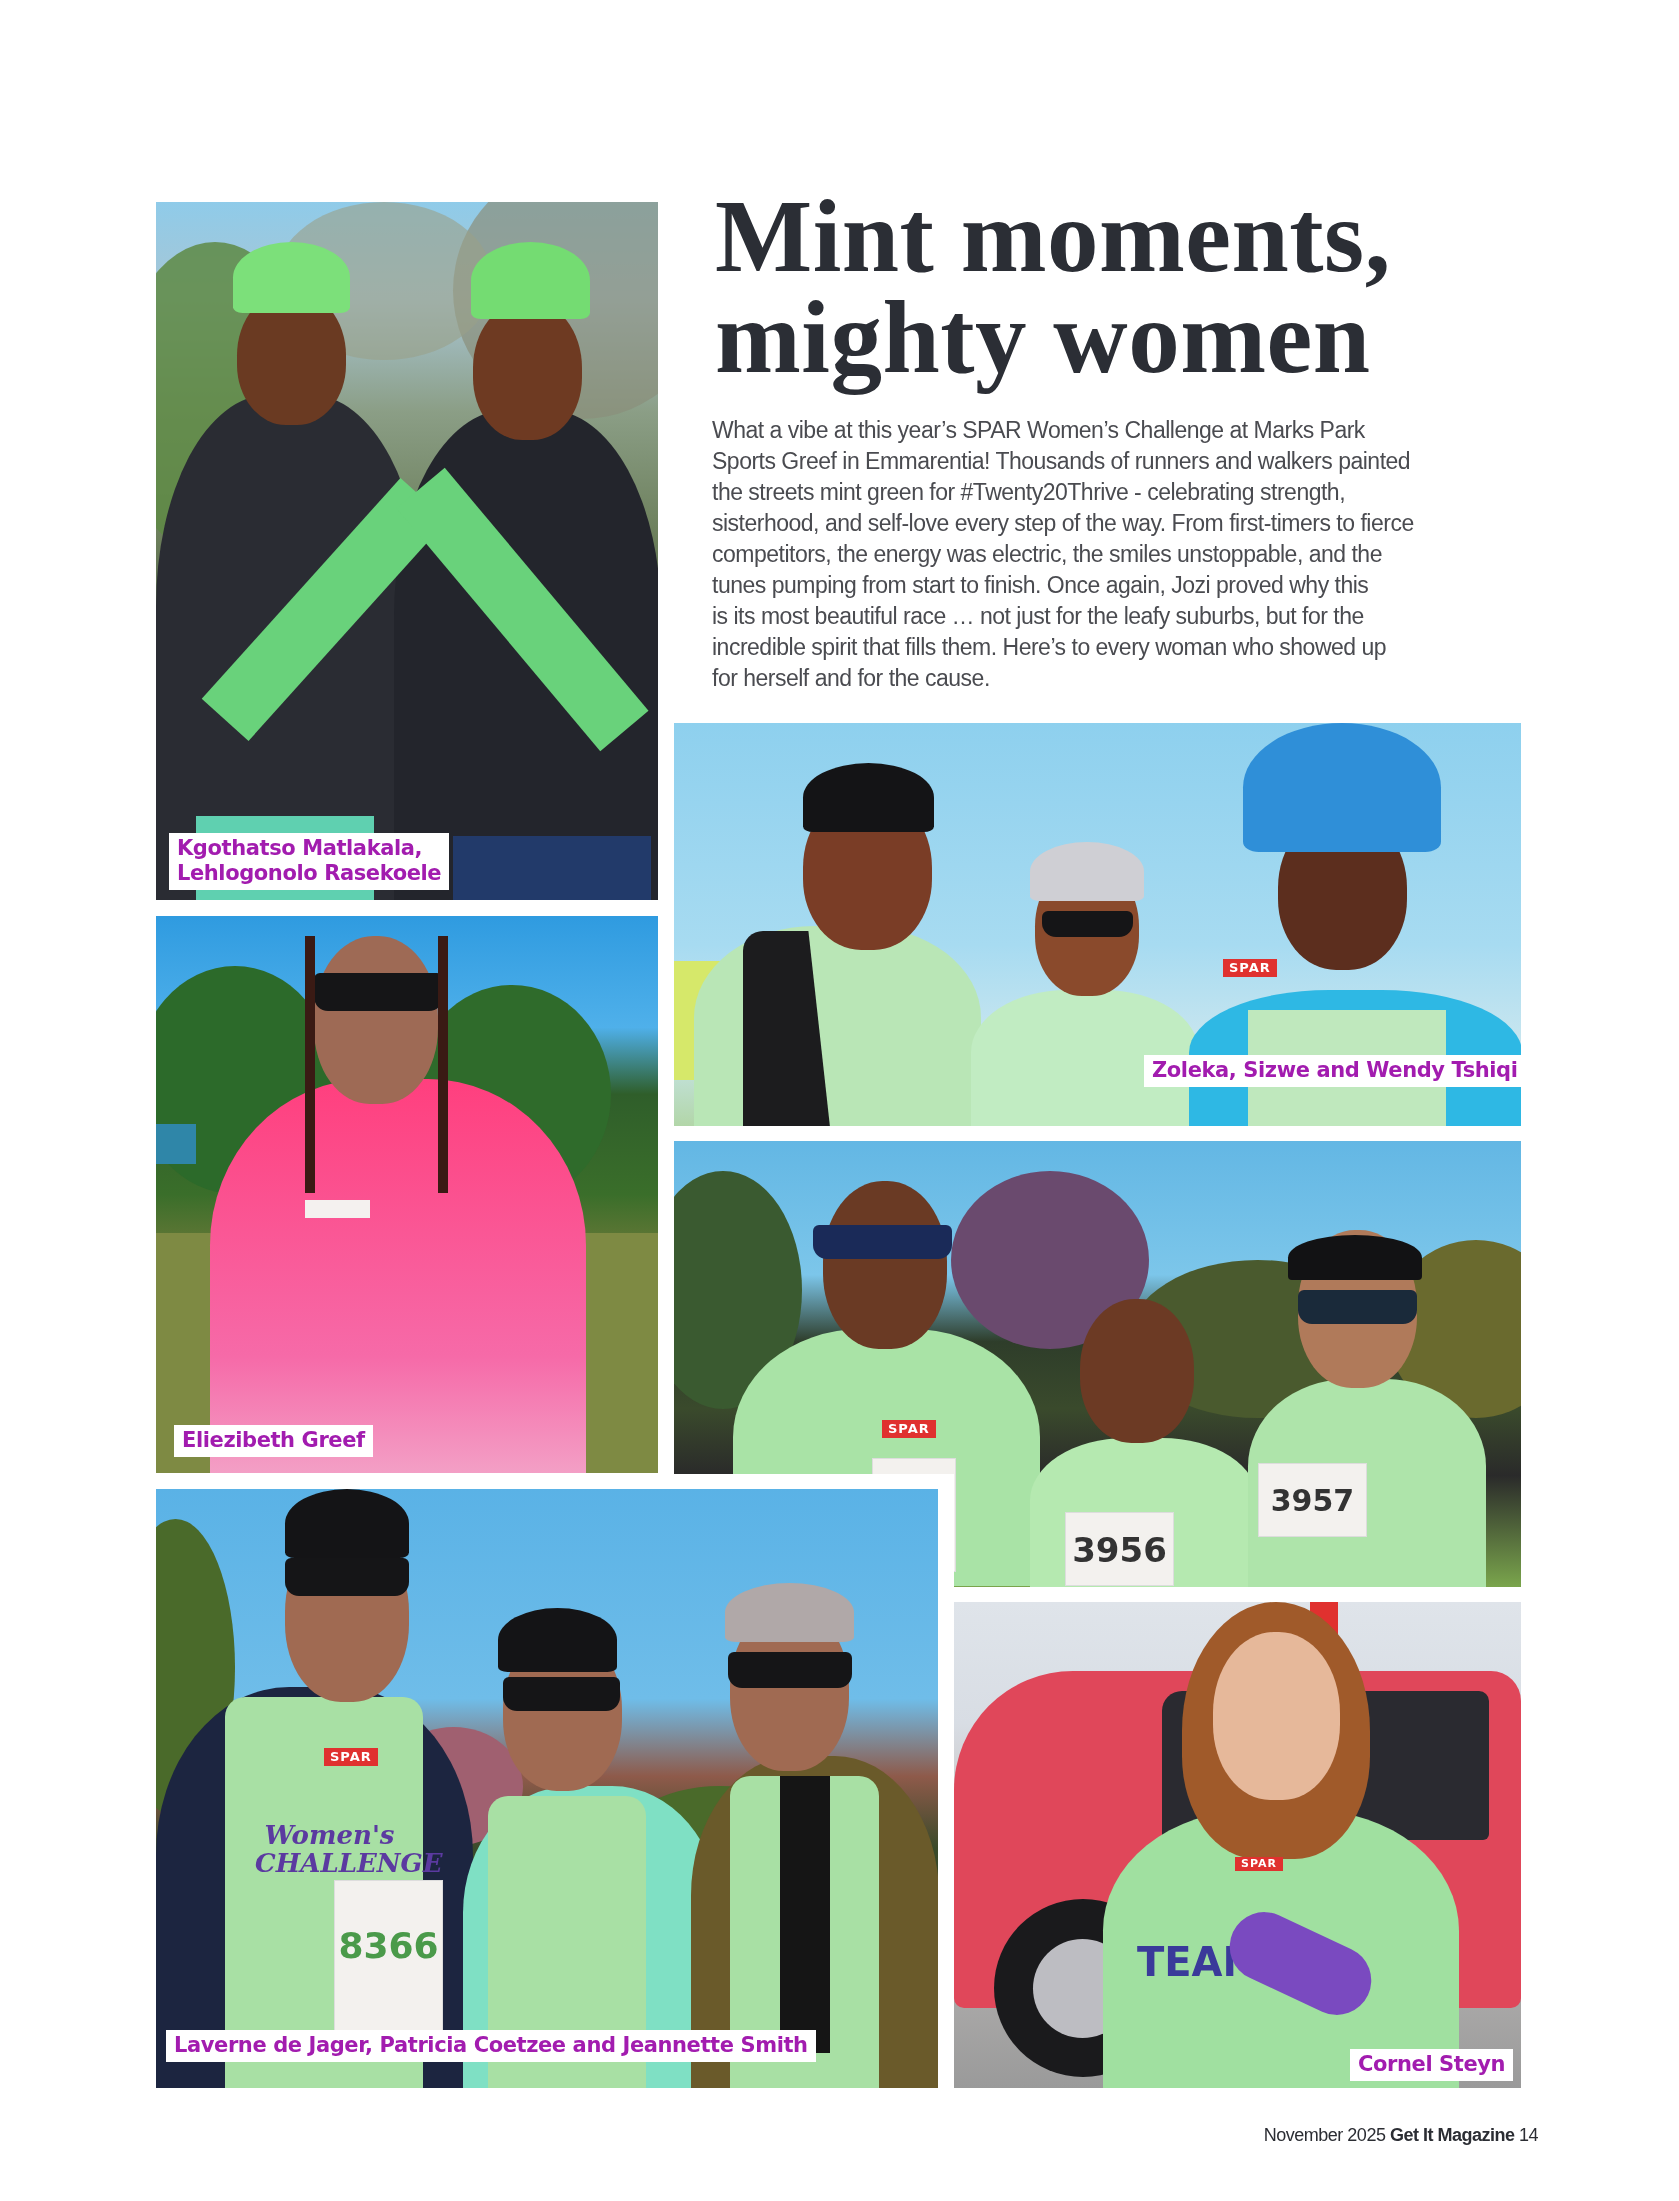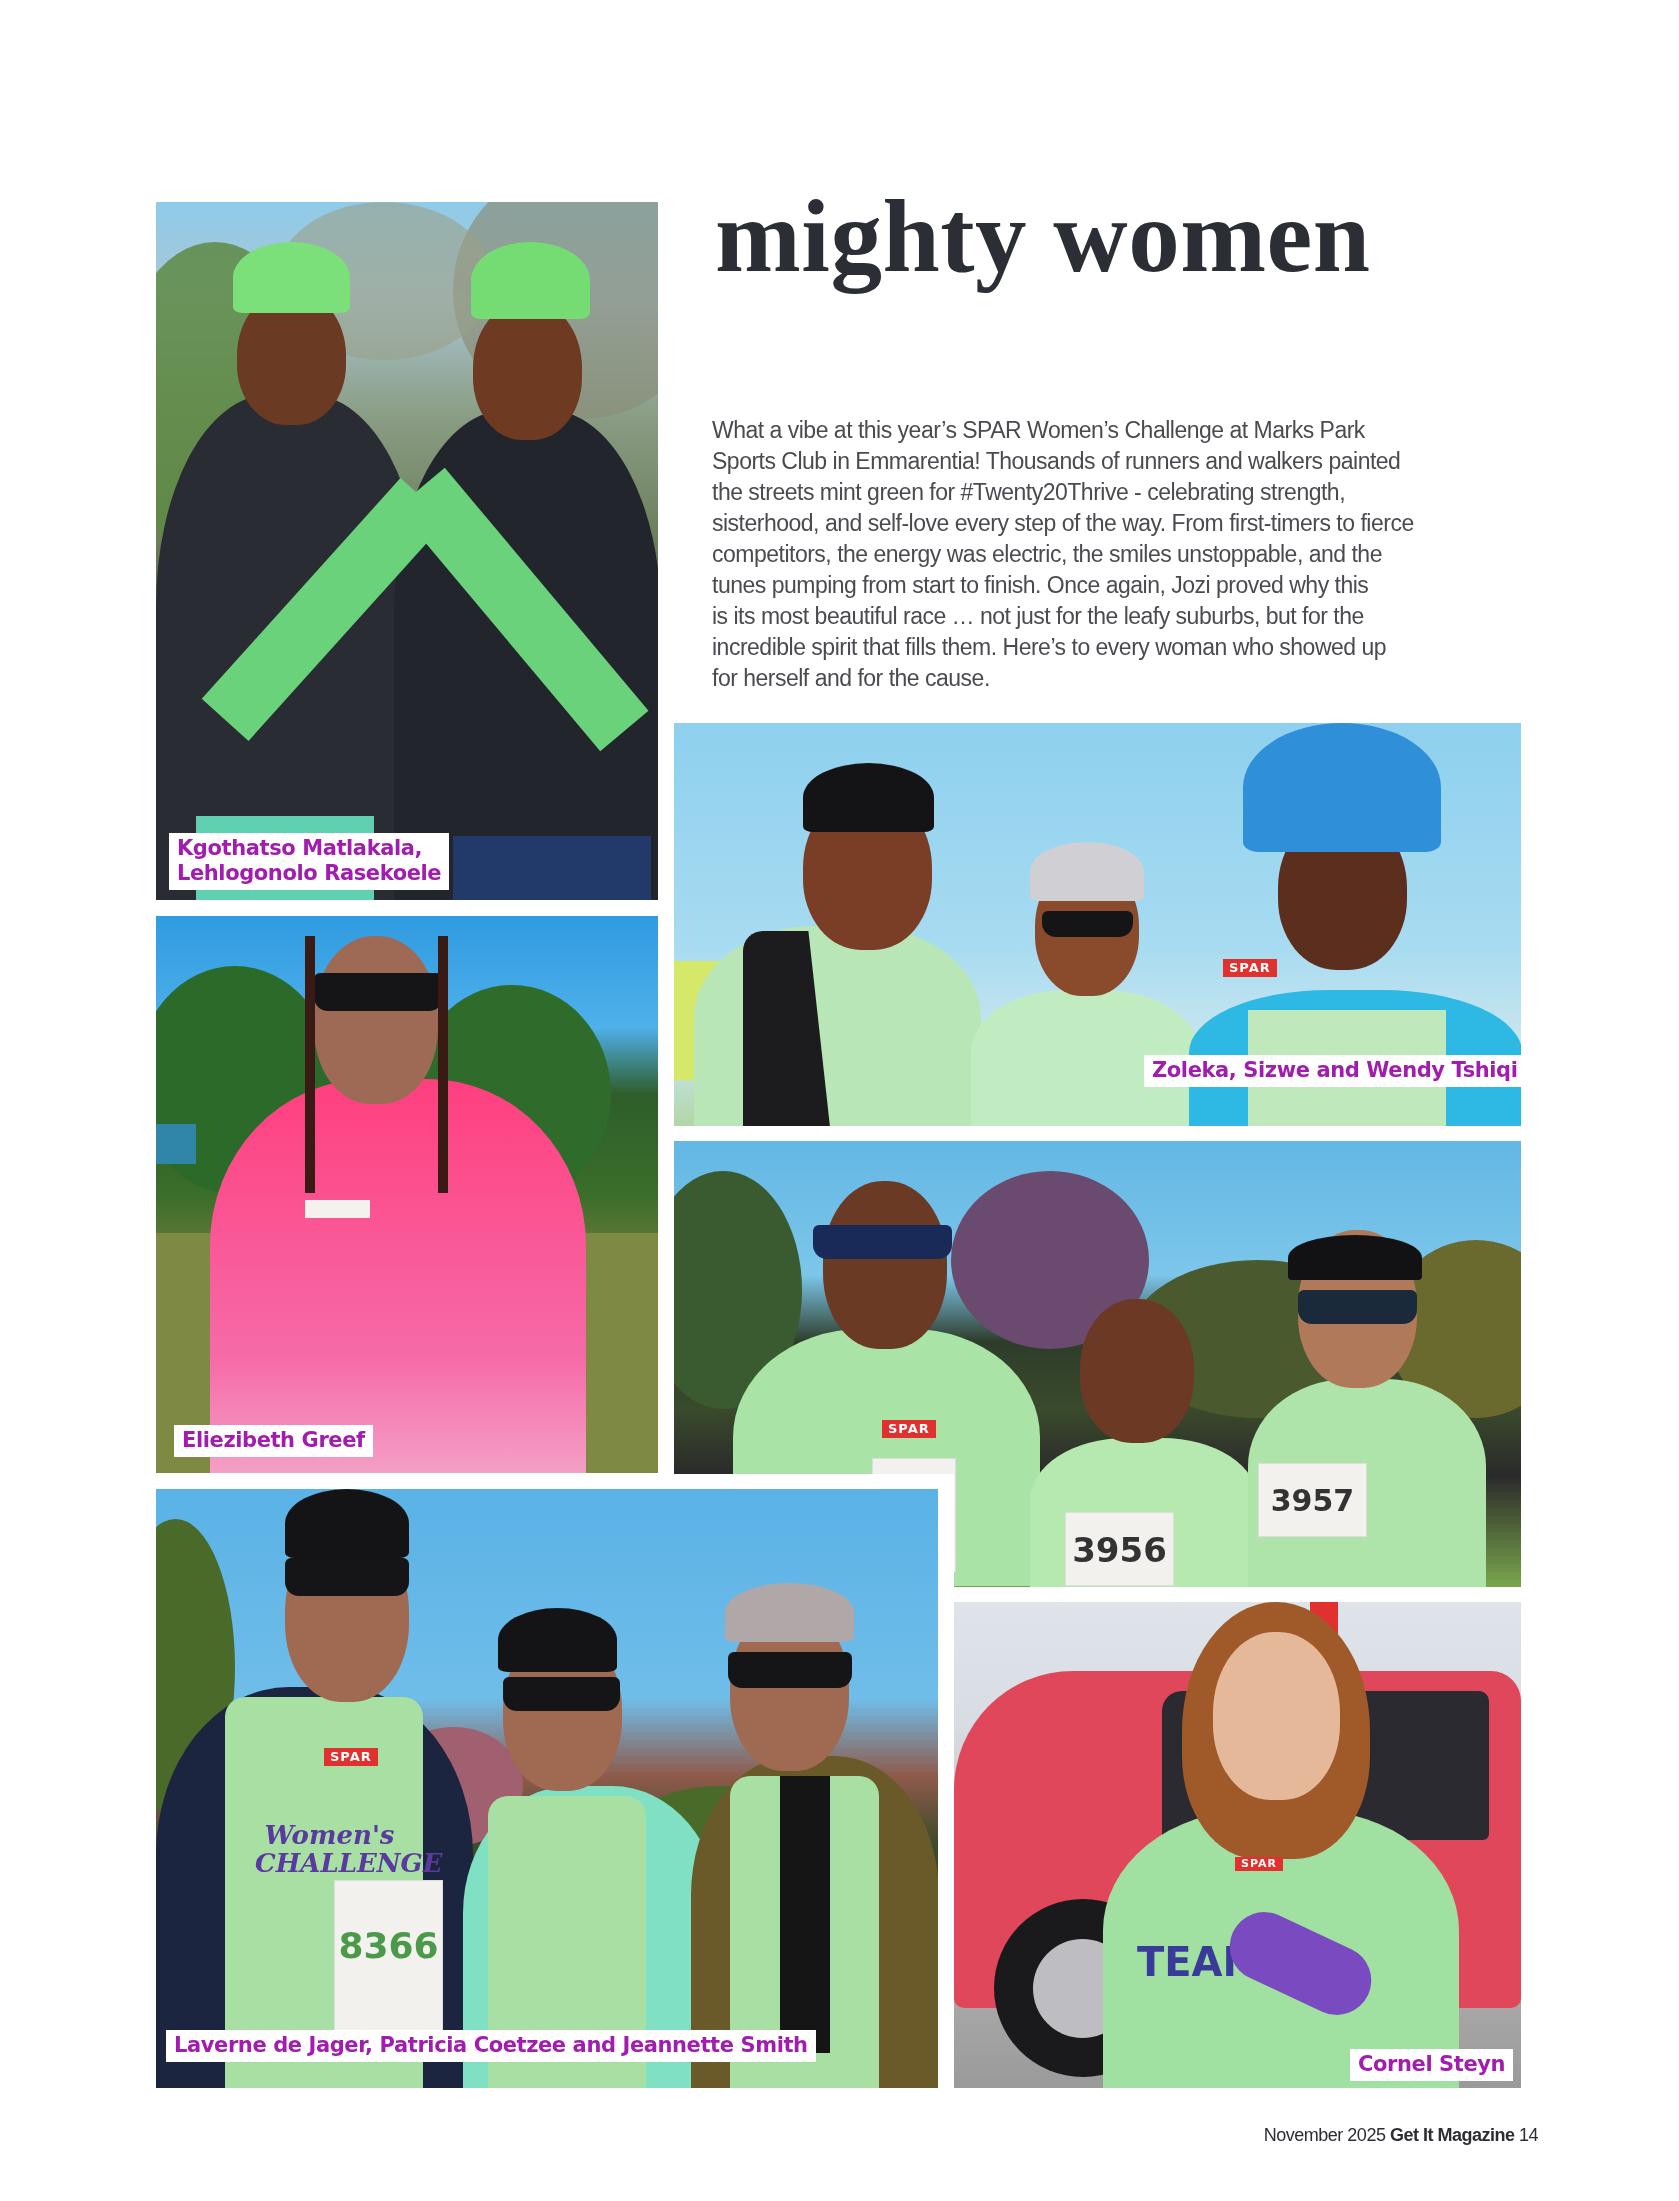--- a/index.html
+++ b/index.html
@@ -40,26 +40,27 @@
     position: absolute; right: 141px; top: 2125px;
     font-family: "Liberation Sans", sans-serif; font-size: 18px; color: #2b2d33;
     letter-spacing: -0.5px;
   }
   .footer .bold { font-weight: bold; }
 </style>
 </head>
 <body>
 
 <h1 class="headline">
+  <span>Mint moments,</span>
   <span>mighty women</span>
 </h1>
 
 <p class="intro">
   <span>What a vibe at this year’s SPAR Women’s Challenge at Marks Park</span>
-  <span>Sports Club in Emmarentia! Thousands of runners and walkers painted</span>
+  <span>Sports Greef in Emmarentia! Thousands of runners and walkers painted</span>
   <span>the streets mint green for #Twenty20Thrive - celebrating strength,</span>
   <span>sisterhood, and self-love every step of the way. From first-timers to fierce</span>
   <span>competitors, the energy was electric, the smiles unstoppable, and the</span>
   <span>tunes pumping from start to finish. Once again, Jozi proved why this</span>
   <span>is its most beautiful race … not just for the leafy suburbs, but for the</span>
   <span>incredible spirit that fills them. Here’s to every woman who showed up</span>
   <span>for herself and for the cause.</span>
 </p>
 
 <div class="photo" style="left:156px; top:202px; width:502px; height:698px;

